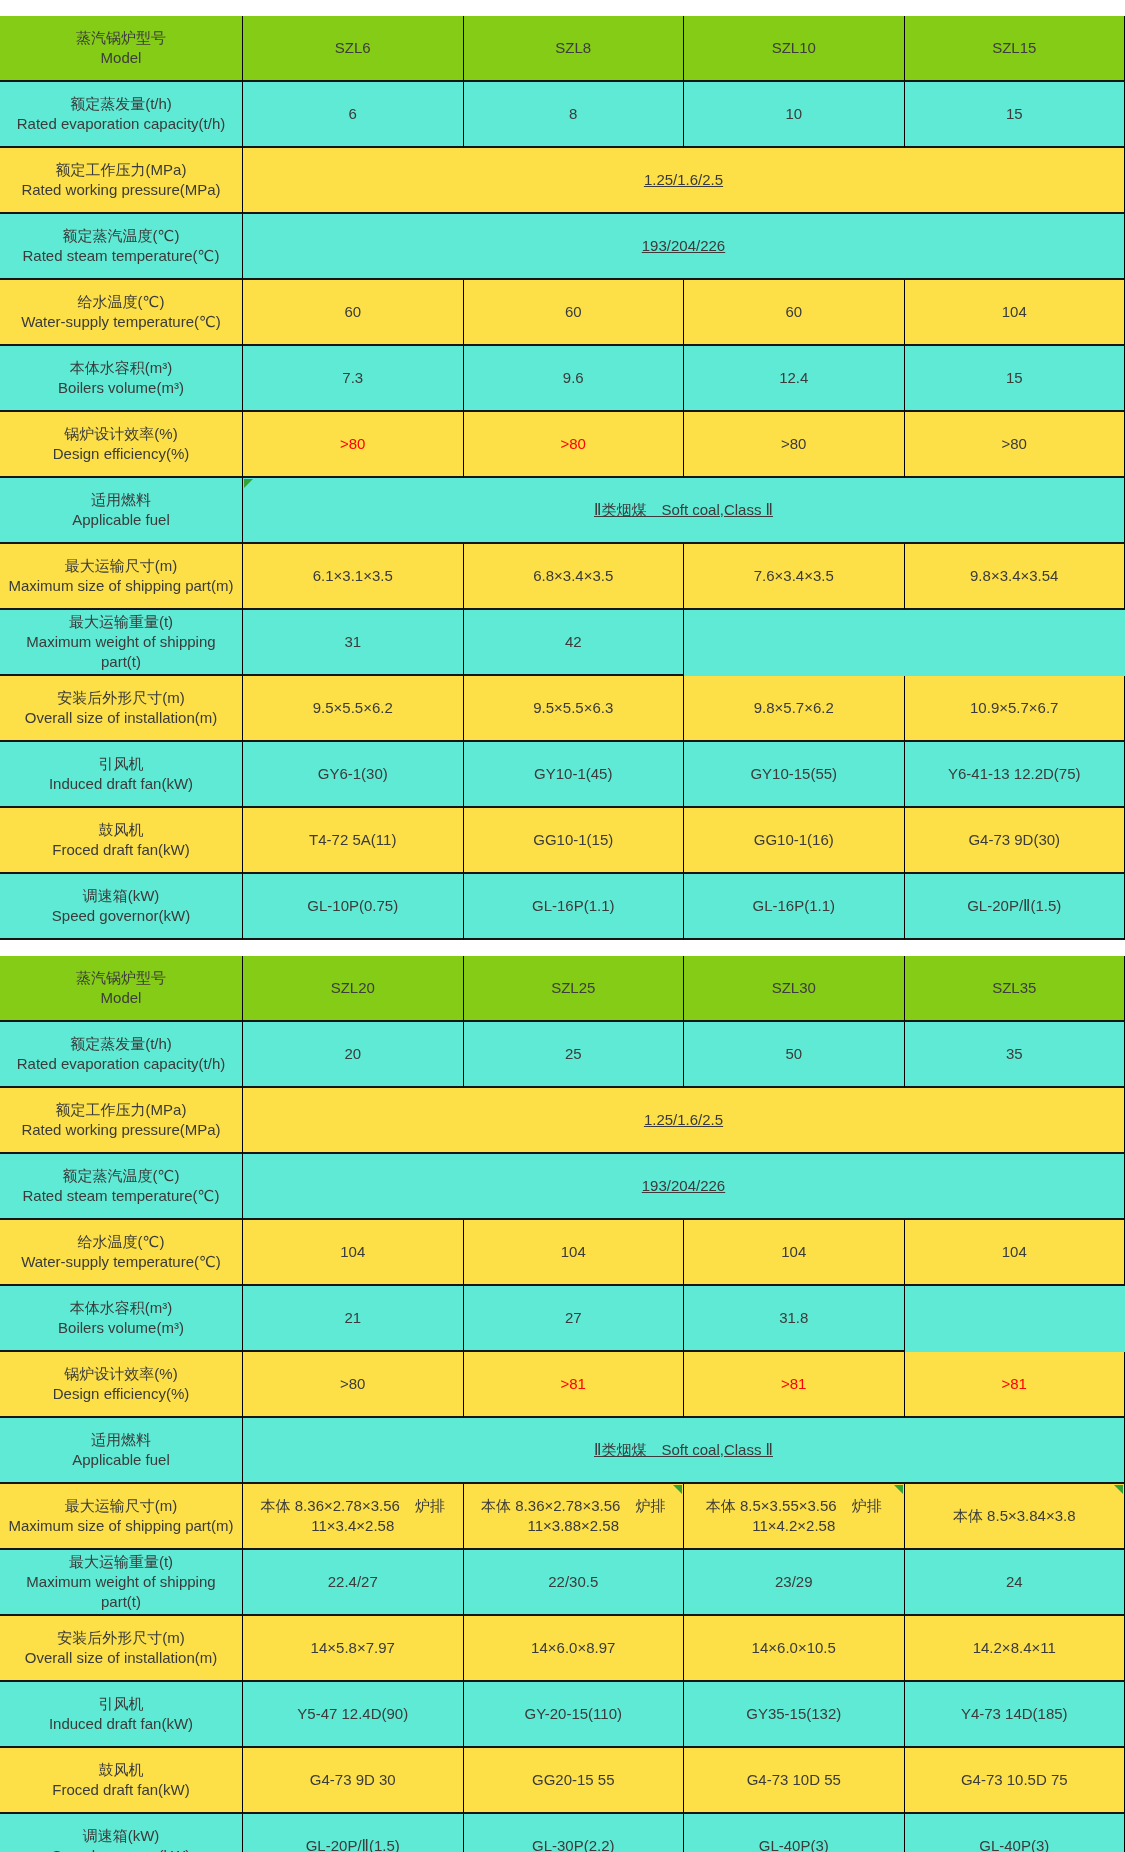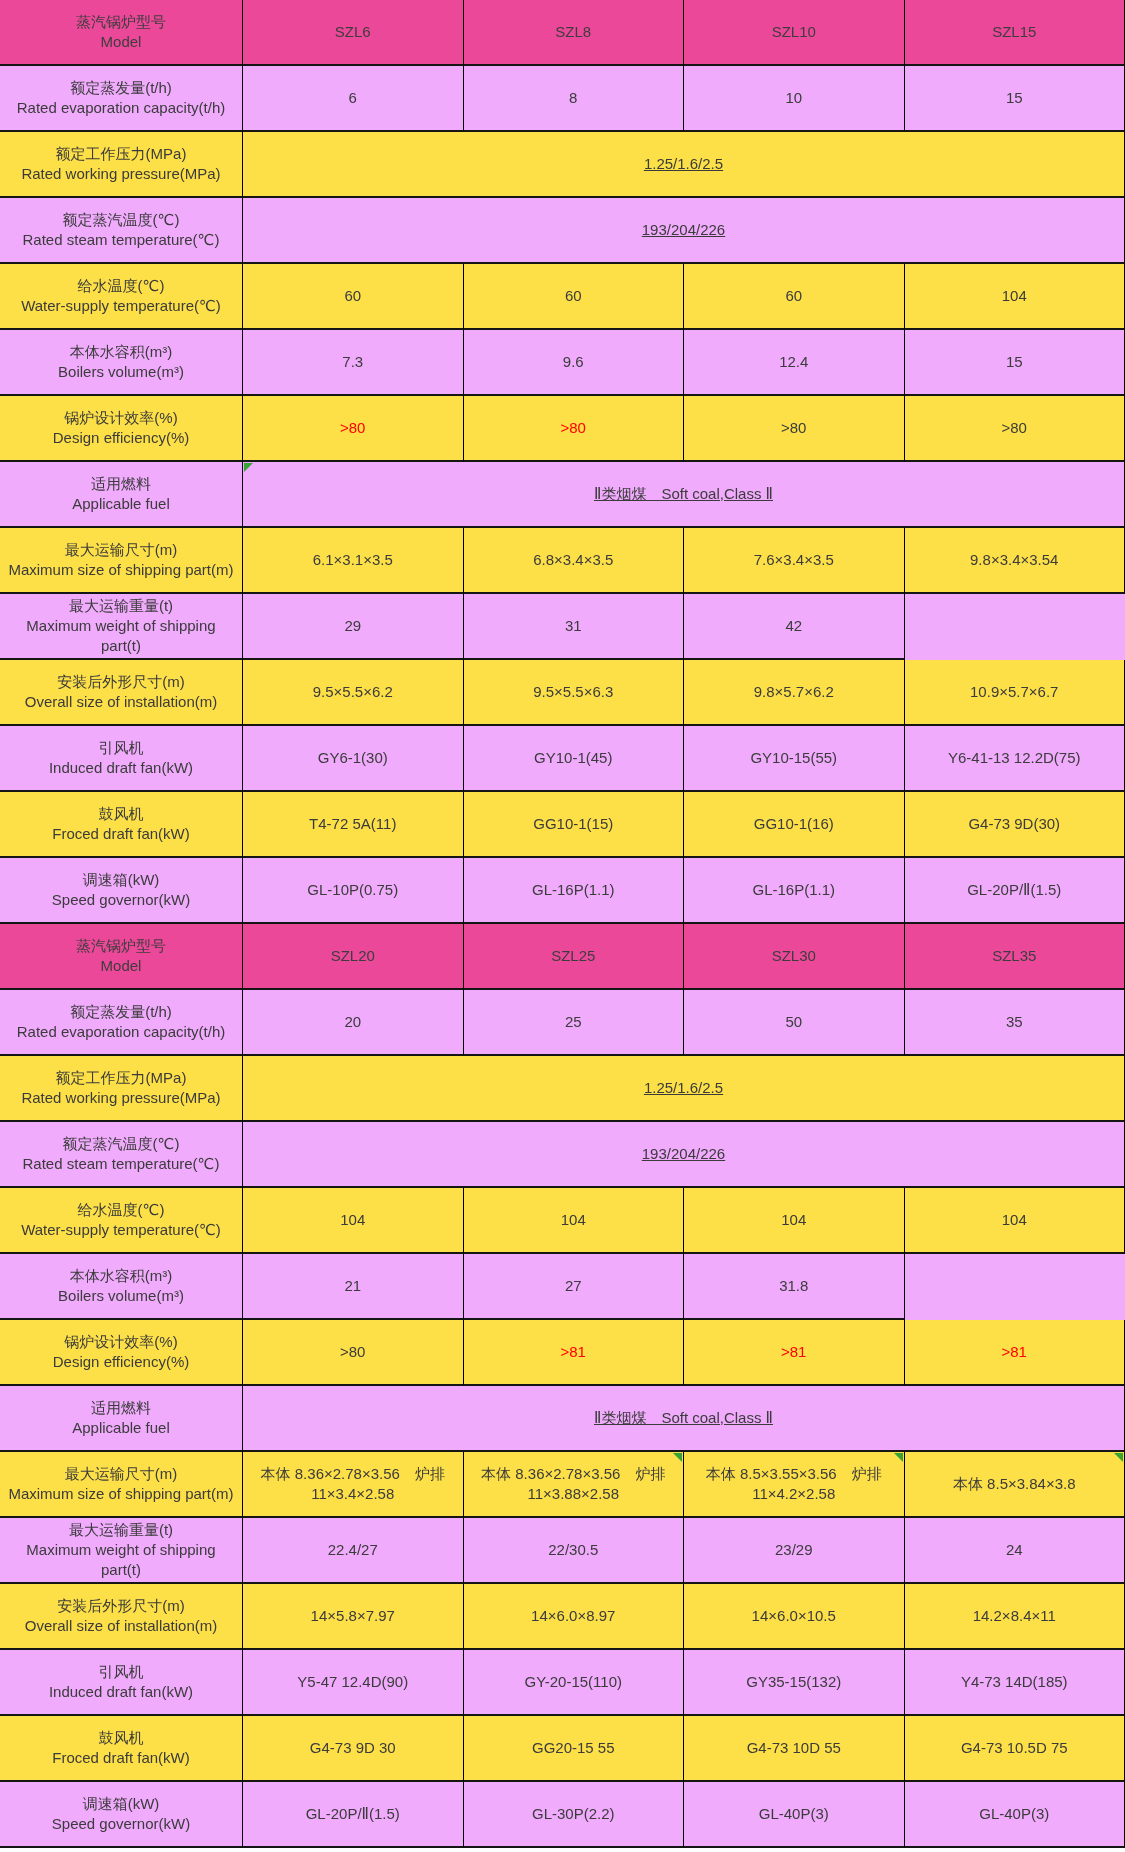--- a/index.html
+++ b/index.html
@@ -1,23 +1,23 @@
 <!DOCTYPE html>
 <html><head>
 <meta charset="utf-8">
 <style>
   html,body{margin:0;padding:0;background:#ffffff;}
   .page{
     width:1125px;
     font-family:"Liberation Sans","DejaVu Sans",sans-serif;
     color:#3b3b3b;
   }
-  .row{display:flex;width:100%;height:66px;background:#f0abfc;}
+  .row{display:flex;width:100%;height:66px;background:#5eead4;}
   .row.g{background:#fde047;}
-  .row.red{background:#ec4899;}
+  .row.red{background:#84cc16;margin-top:16px;}
   .cell{
     box-sizing:border-box;
     border-right:1px solid #000;
     border-bottom:2px solid #151515;
     display:flex;flex-direction:column;
     justify-content:center;align-items:center;
     text-align:center;position:relative;
     padding:2px 6px;
     font-size:15px;line-height:1.32;
     white-space:pre-wrap;
@@ -95,21 +95,20 @@
   <div class="row g">
     <div class="cell c-label"><span class="zh">最大运输尺寸(m)</span><span class="en">Maximum size of shipping part(m)</span></div>
     <div class="cell c-val">6.1×3.1×3.5</div>
     <div class="cell c-val">6.8×3.4×3.5</div>
     <div class="cell c-val">7.6×3.4×3.5</div>
     <div class="cell c-val">9.8×3.4×3.54</div>
   </div>
 
   <div class="row">
     <div class="cell c-label"><span class="zh">最大运输重量(t)</span><span class="en">Maximum weight of shipping part(t)</span></div>
-    <div class="cell c-val">29</div>
     <div class="cell c-val">31</div>
     <div class="cell c-val">42</div>
   </div>
 
   <div class="row g">
     <div class="cell c-label"><span class="zh">安装后外形尺寸(m)</span><span class="en">Overall size of installation(m)</span></div>
     <div class="cell c-val">9.5×5.5×6.2</div>
     <div class="cell c-val">9.5×5.5×6.3</div>
     <div class="cell c-val">9.8×5.7×6.2</div>
     <div class="cell c-val">10.9×5.7×6.7</div>

